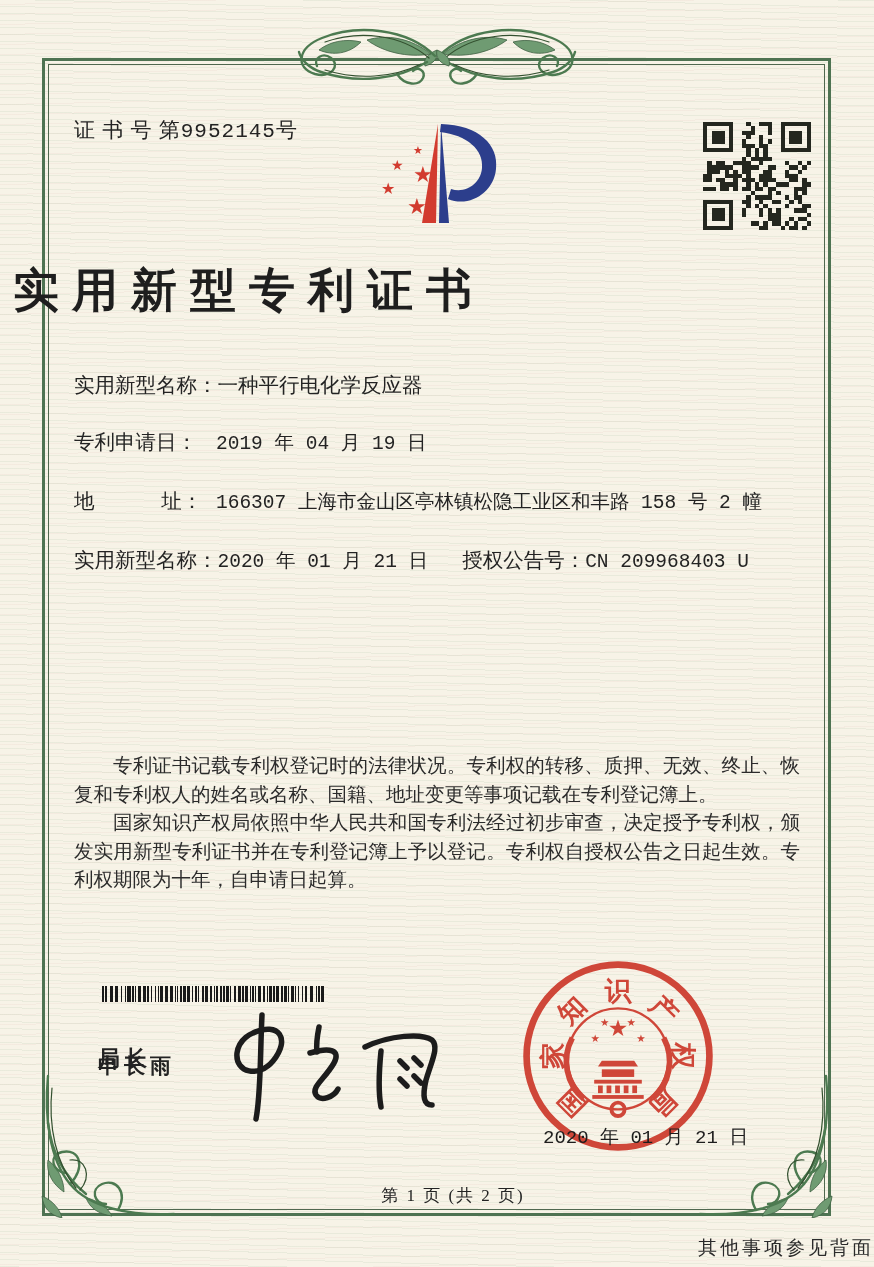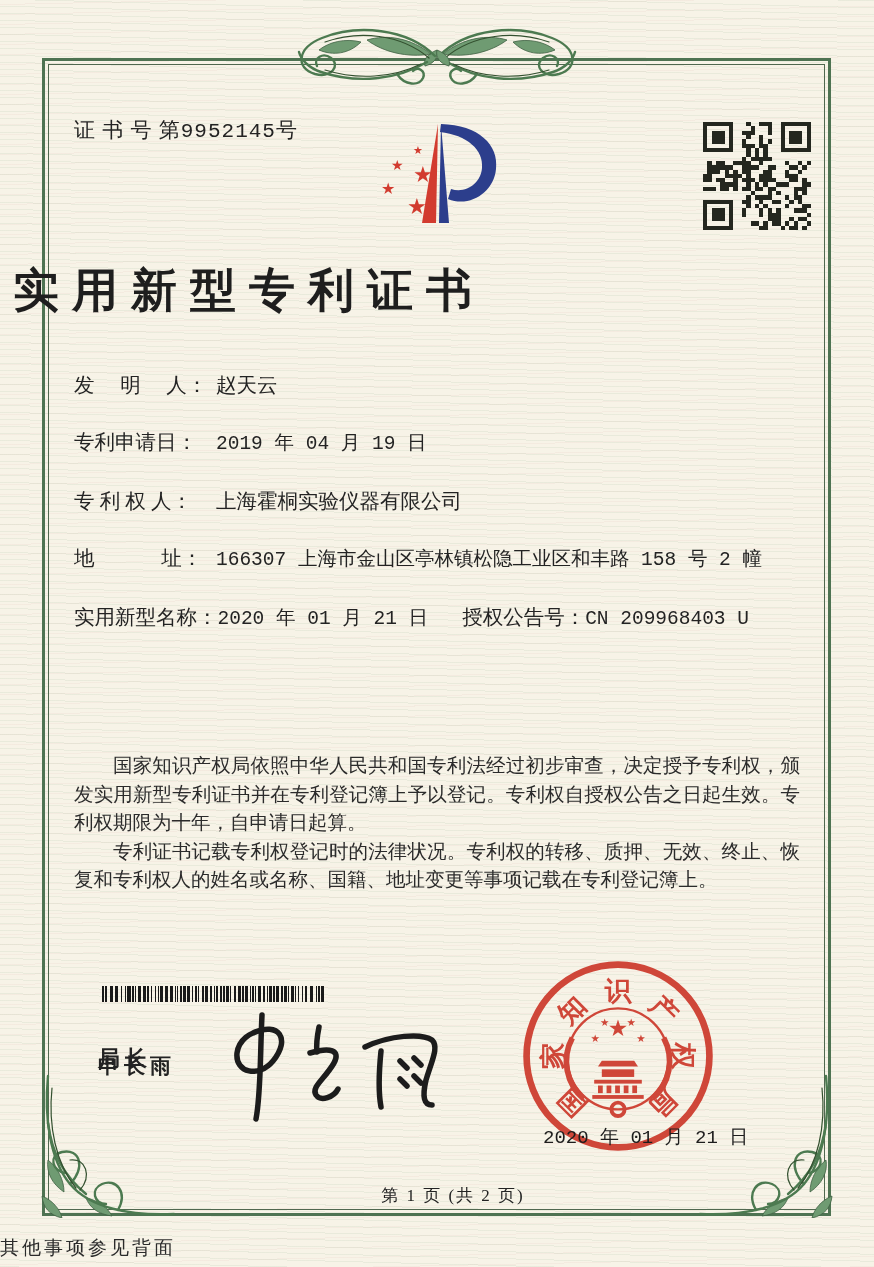--- a/index.html
+++ b/index.html
@@ -79,21 +79,21 @@
   .seal-ring{fill:none;stroke:#cd3a2c;stroke-width:7;}
   .seal-text text{fill:#cd3a2c;font-size:28px;font-weight:700;text-anchor:middle;}
   .emblem{stroke:#cd3a2c;}
   .emblem .ln{fill:none;stroke:#cd3a2c;}
   .emblem text{fill:#cd3a2c;stroke:none;font-family:"DejaVu Sans",sans-serif;text-anchor:middle;}
   .seal-date{
     position:absolute;left:543px;top:1124px;font-size:19px;color:#1d1d1d;
     font-family:"Liberation Mono","DejaVu Sans Mono",monospace;white-space:pre;z-index:5;
   }
   .page-num{position:absolute;left:16px;top:1184px;width:100%;text-align:center;font-size:17px;letter-spacing:2px;}
-  .back-note{position:absolute;left:0;top:1235px;width:100%;text-align:left;font-size:19px;letter-spacing:3px;color:#2b2b2b;}
+  .back-note{position:absolute;left:0;top:1235px;width:100%;text-align:right;font-size:19px;letter-spacing:3px;color:#2b2b2b;}
 </style>
 </head>
 <body>
 
 <div class="page">
 
   <div class="frame"></div>
 
   <svg class="ornament orn-top" viewBox="0 0 340 88">
     <g id="orn-half">
@@ -428,30 +428,29 @@
       <rect x="63" y="108" width="4.5" height="4.5"></rect>
       <rect x="81" y="108" width="4.5" height="4.5"></rect>
       <rect x="90" y="108" width="4.5" height="4.5"></rect>
       <rect x="94.5" y="108" width="4.5" height="4.5"></rect>
       <rect x="103.5" y="108" width="4.5" height="4.5"></rect>
     </svg>
 
   <div class="title">实用新型专利证书</div>
 
   <div class="fields">
-    <div class="frow"><span class="flabel">发　 明　 人：</span><span>赵天云</span></div>
+    <div class="frow"><span class="flabel">实用新型名称：</span><span>一种平行电化学反应器</span></div>
     <div class="frow"><span class="flabel">专利申请日：</span><span class="fvalue">2019 年 04 月 19 日</span></div>
-    <div class="frow"><span class="flabel">专 利 权 人：</span><span>上海霍桐实验仪器有限公司</span></div>
     <div class="frow"><span class="flabel">地　　　 址：</span><span class="fvalue">166307 上海市金山区亭林镇松隐工业区和丰路 158 号 2 幢</span></div>
     <div class="frow"><span class="flabel">实用新型名称：</span><span class="fvalue">2020 年 01 月 21 日</span><span class="fpair2"><span>授权公告号：</span><span class="fvalue">CN 209968403 U</span></span></div>
   </div>
 
   <div class="paras">
+    <p>专利证书记载专利权登记时的法律状况。专利权的转移、质押、无效、终止、恢复和专利权人的姓名或名称、国籍、地址变更等事项记载在专利登记簿上。</p>
     <p>国家知识产权局依照中华人民共和国专利法经过初步审查，决定授予专利权，颁发实用新型专利证书并在专利登记簿上予以登记。专利权自授权公告之日起生效。专利权期限为十年，自申请日起算。</p>
-    <p>专利证书记载专利权登记时的法律状况。专利权的转移、质押、无效、终止、恢复和专利权人的姓名或名称、国籍、地址变更等事项记载在专利登记簿上。</p>
   </div>
 
   <svg class="barcode" id="barcode-svg" viewBox="0 0 226 16" preserveAspectRatio="none">
       <rect x="0" y="0" width="2" height="16"></rect>
       <rect x="3" y="0" width="2" height="16"></rect>
       <rect x="8" y="0" width="3" height="16"></rect>
       <rect x="13" y="0" width="3" height="16"></rect>
       <rect x="19" y="0" width="1" height="16"></rect>
       <rect x="23" y="0" width="1" height="16"></rect>
       <rect x="25" y="0" width="4" height="16"></rect>

